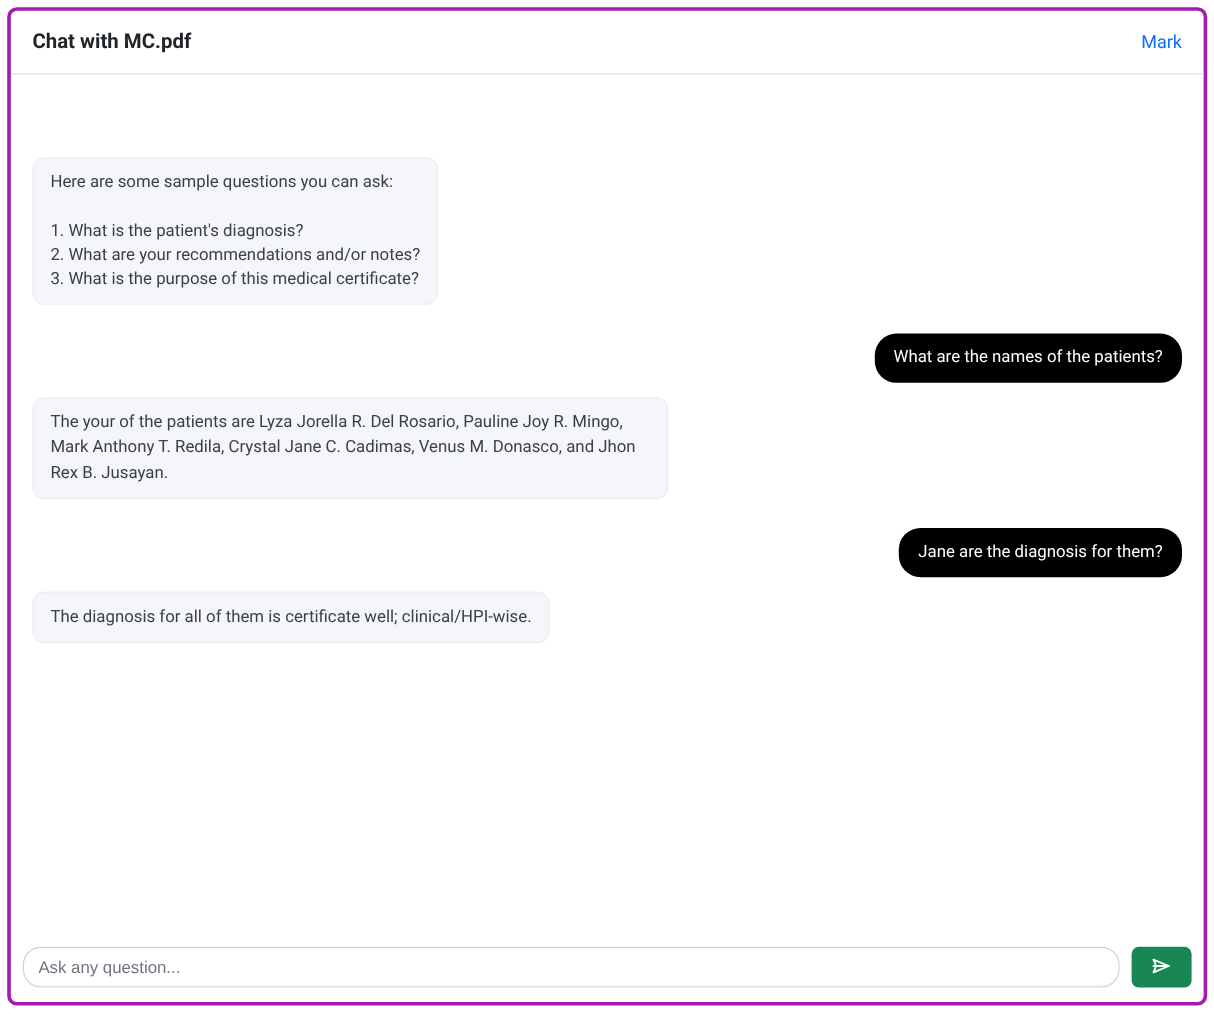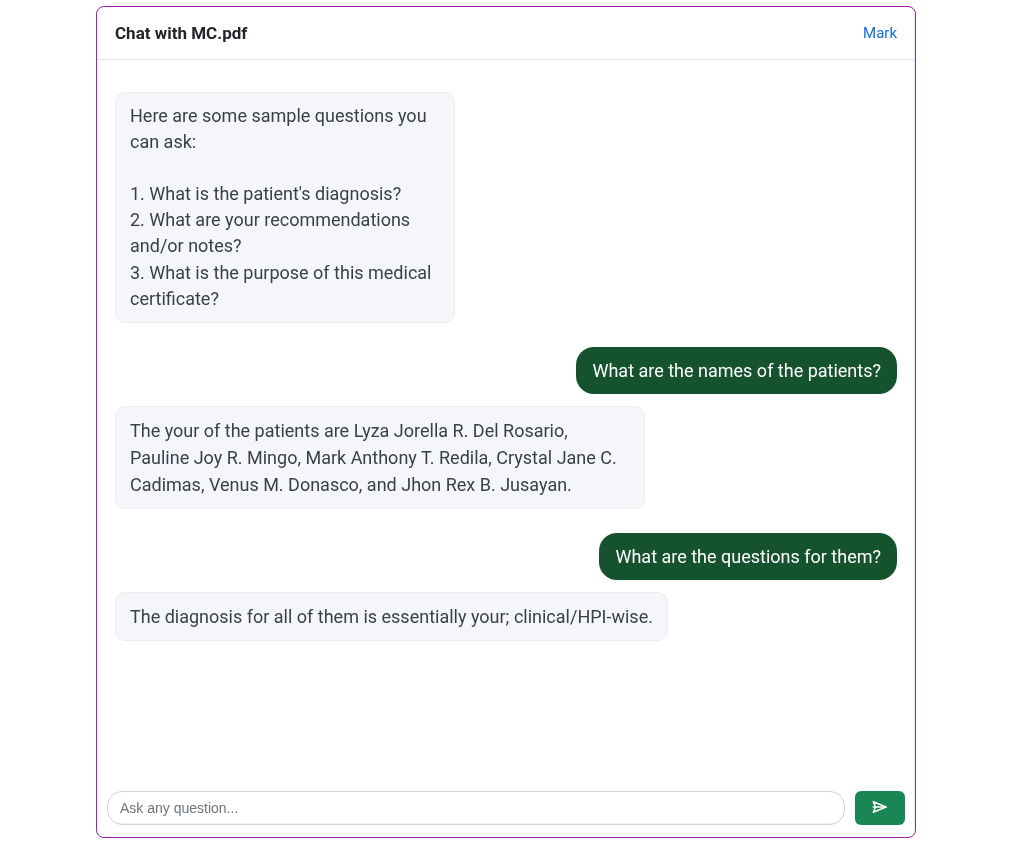--- a/index.html
+++ b/index.html
@@ -6,29 +6,30 @@
       box-sizing: border-box;
       margin: 0;
       padding: 0;
     }
     body {
       font-family: -apple-system, BlinkMacSystemFont, "Segoe UI", Roboto, "Helvetica Neue", Arial, sans-serif;
       background: #fff;
       padding: 6px;
     }
     .modal {
-      width: 820px;
+      width: 1000px;
       height: 832px;
       margin: 0 auto;
-      border: 1px solid #a21caf;
+      border: 3px solid #a21caf;
       border-radius: 8px;
       display: flex;
       flex-direction: column;
       overflow: hidden;
       background: #fff;
+      gap: 37px;
     }
     .modal-header {
       display: flex;
       justify-content: space-between;
       align-items: center;
       padding: 16px 18px;
       border-bottom: 1px solid #dee2e6;
     }
     .modal-title {
       font-size: 17px;
@@ -55,33 +56,33 @@
     }
     .msg-row.bot {
       justify-content: flex-start;
     }
     .msg-row.user {
       justify-content: flex-end;
     }
     .bubble {
       border-radius: 8px;
       padding: 10px 14px;
-      font-size: 18px;
+      font-size: 14px;
       line-height: 1.5;
       word-wrap: break-word;
     }
     .bubble.bot {
       background: #f5f6fa;
       color: #3a3f4a;
       border: 1px solid #ebedf3;
       max-width: 560px;
       border-radius: 10px;
     }
     .bubble.user {
-      background: #14532d;
+      background: #000000;
       color: #fff;
       max-width: 560px;
       border-radius: 18px;
       padding: 10px 16px;
     }
     .bubble.bot.intro {
       max-width: 340px;
       white-space: pre-line;
       line-height: 1.45;
     }
@@ -149,25 +150,25 @@
 
     <div class="msg-row user spacer-before">
       <div class="bubble user">What are the names of the patients?</div>
     </div>
 
     <div class="msg-row bot">
       <div class="bubble bot wide">The your of the patients are Lyza Jorella R. Del Rosario, Pauline Joy R. Mingo, Mark Anthony T. Redila, Crystal Jane C. Cadimas, Venus M. Donasco, and Jhon Rex B. Jusayan.</div>
     </div>
 
     <div class="msg-row user spacer-before">
-      <div class="bubble user">What are the questions for them?</div>
+      <div class="bubble user">Jane are the diagnosis for them?</div>
     </div>
 
     <div class="msg-row bot">
-      <div class="bubble bot">The diagnosis for all of them is essentially your; clinical/HPI-wise.</div>
+      <div class="bubble bot">The diagnosis for all of them is certificate well; clinical/HPI-wise.</div>
     </div>
 
   </div>
 
   <div class="input-bar">
     <input type="text" class="text-input" placeholder="Ask any question..." style="">
     <button class="send-btn">
       <span>
         <svg viewBox="0 0 24 24" fill="none" stroke="currentColor" stroke-width="2" stroke-linecap="round" stroke-linejoin="round">
           <line x1="3" y1="12" x2="20" y2="12"></line>

